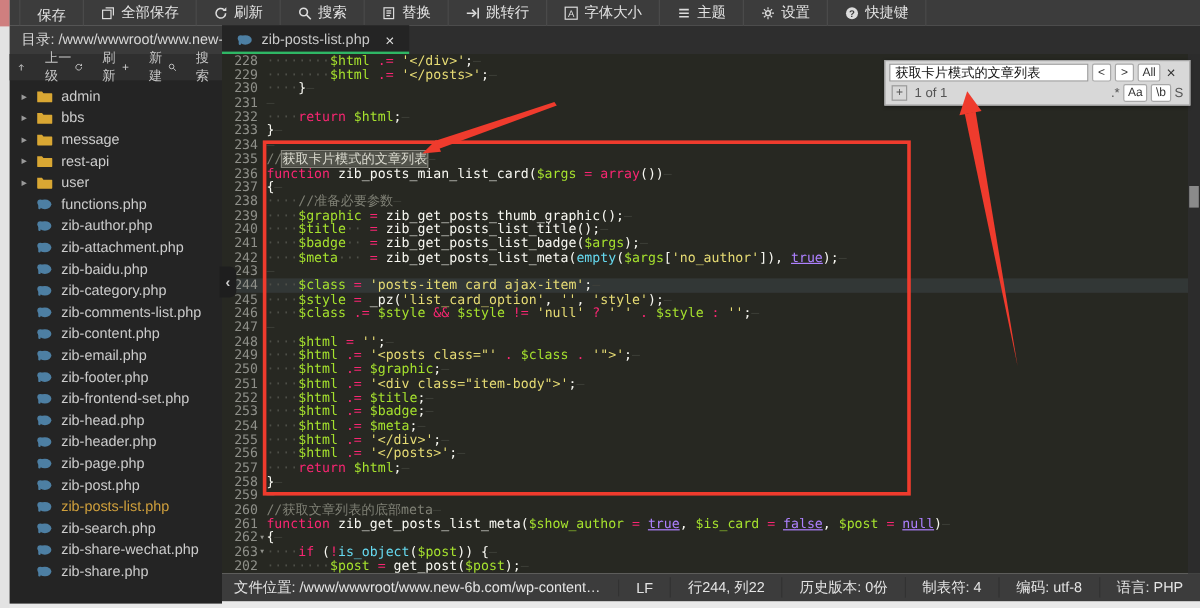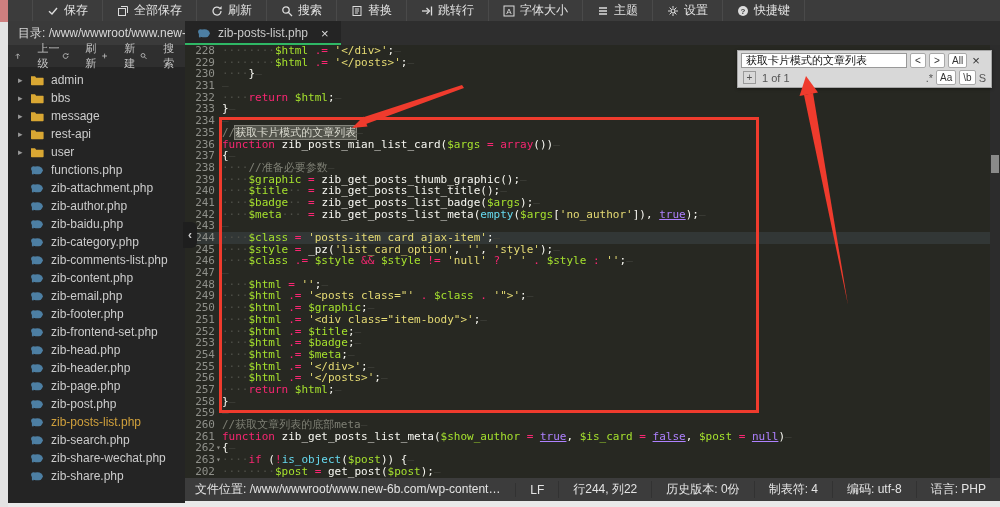--- a/index.html
+++ b/index.html
@@ -6,21 +6,21 @@
   body { font-family:"Liberation Sans", sans-serif; background:#e9e9e9; }
   .screen { position:relative; width:1000px; height:507px; overflow:hidden; background:#e9e9e9; }
 
   
   .left-sliver { position:absolute; left:0; top:0; width:8px; height:507px; background:#e3e3e3; }
   .left-sliver-top { position:absolute; left:0; top:0; width:8px; height:22px; background:#cf7f7f; }
 
   
   .toolbar { position:absolute; left:8px; top:0; width:992px; height:21px; background:#3c3c3c; display:flex; align-items:stretch; }
   .tb-item { display:flex; align-items:center; gap:5px; padding:0 14px; color:#e4e4e4; font-size:12px; border-right:1px solid #4a4a4a; cursor:pointer; }
-  .tb-item:first-child { border-left:1px solid #4a4a4a; margin-left:24px; }
+  .tb-item:first-child { border-left:1px solid #4a4a4a; margin-left:8px;flex-direction:column; }
   .tb-item svg { width:12px; height:12px; color:#dcdcdc; }
 
   
   .row2 { position:absolute; left:8px; top:21px; width:992px; height:24px; display:flex; }
   .pathbar { width:177px; background:#3a3a3a; color:#d8d8d8; font-size:12px; display:flex; align-items:center; padding-left:10px; white-space:nowrap; overflow:hidden; }
   .tabstrip { flex:1; background:#2e2e2e; display:flex; }
   .tab { position:relative; display:flex; align-items:center; gap:7px; background:#242424; color:#c9c9c9; font-size:12px; padding:0 12px; }
   .tab .underline { position:absolute; left:0; right:0; bottom:0; height:2px; background:#2fb765; }
   .tab .close { color:#dddddd; font-size:13px; margin-left:6px; cursor:pointer; }
   .fileicon { width:14px; height:12px; display:inline-block; }
@@ -257,30 +257,30 @@
           </svg>
           <span>functions.php</span>
         </div>
         <div class="tree-row">
           <span class="spacer"></span>
           <svg class="ticon" viewBox="0 0 14 12">
             <ellipse cx="7.4" cy="6.3" rx="5.4" ry="4" fill="#4d7fa3"></ellipse>
             <circle cx="3.6" cy="4.8" r="2.5" fill="#4d7fa3"></circle>
             <rect x="1.9" y="5.6" width="2" height="4.8" rx="1" fill="#4d7fa3"></rect>
           </svg>
+          <span>zib-author.php</span>
+        </div>
+        <div class="tree-row">
+          <span class="spacer"></span>
+          <svg class="ticon" viewBox="0 0 14 12">
+            <ellipse cx="7.4" cy="6.3" rx="5.4" ry="4" fill="#4d7fa3"></ellipse>
+            <circle cx="3.6" cy="4.8" r="2.5" fill="#4d7fa3"></circle>
+            <rect x="1.9" y="5.6" width="2" height="4.8" rx="1" fill="#4d7fa3"></rect>
+          </svg>
           <span>zib-attachment.php</span>
-        </div>
-        <div class="tree-row">
-          <span class="spacer"></span>
-          <svg class="ticon" viewBox="0 0 14 12">
-            <ellipse cx="7.4" cy="6.3" rx="5.4" ry="4" fill="#4d7fa3"></ellipse>
-            <circle cx="3.6" cy="4.8" r="2.5" fill="#4d7fa3"></circle>
-            <rect x="1.9" y="5.6" width="2" height="4.8" rx="1" fill="#4d7fa3"></rect>
-          </svg>
-          <span>zib-author.php</span>
         </div>
         <div class="tree-row">
           <span class="spacer"></span>
           <svg class="ticon" viewBox="0 0 14 12">
             <ellipse cx="7.4" cy="6.3" rx="5.4" ry="4" fill="#4d7fa3"></ellipse>
             <circle cx="3.6" cy="4.8" r="2.5" fill="#4d7fa3"></circle>
             <rect x="1.9" y="5.6" width="2" height="4.8" rx="1" fill="#4d7fa3"></rect>
           </svg>
           <span>zib-baidu.php</span>
         </div>

